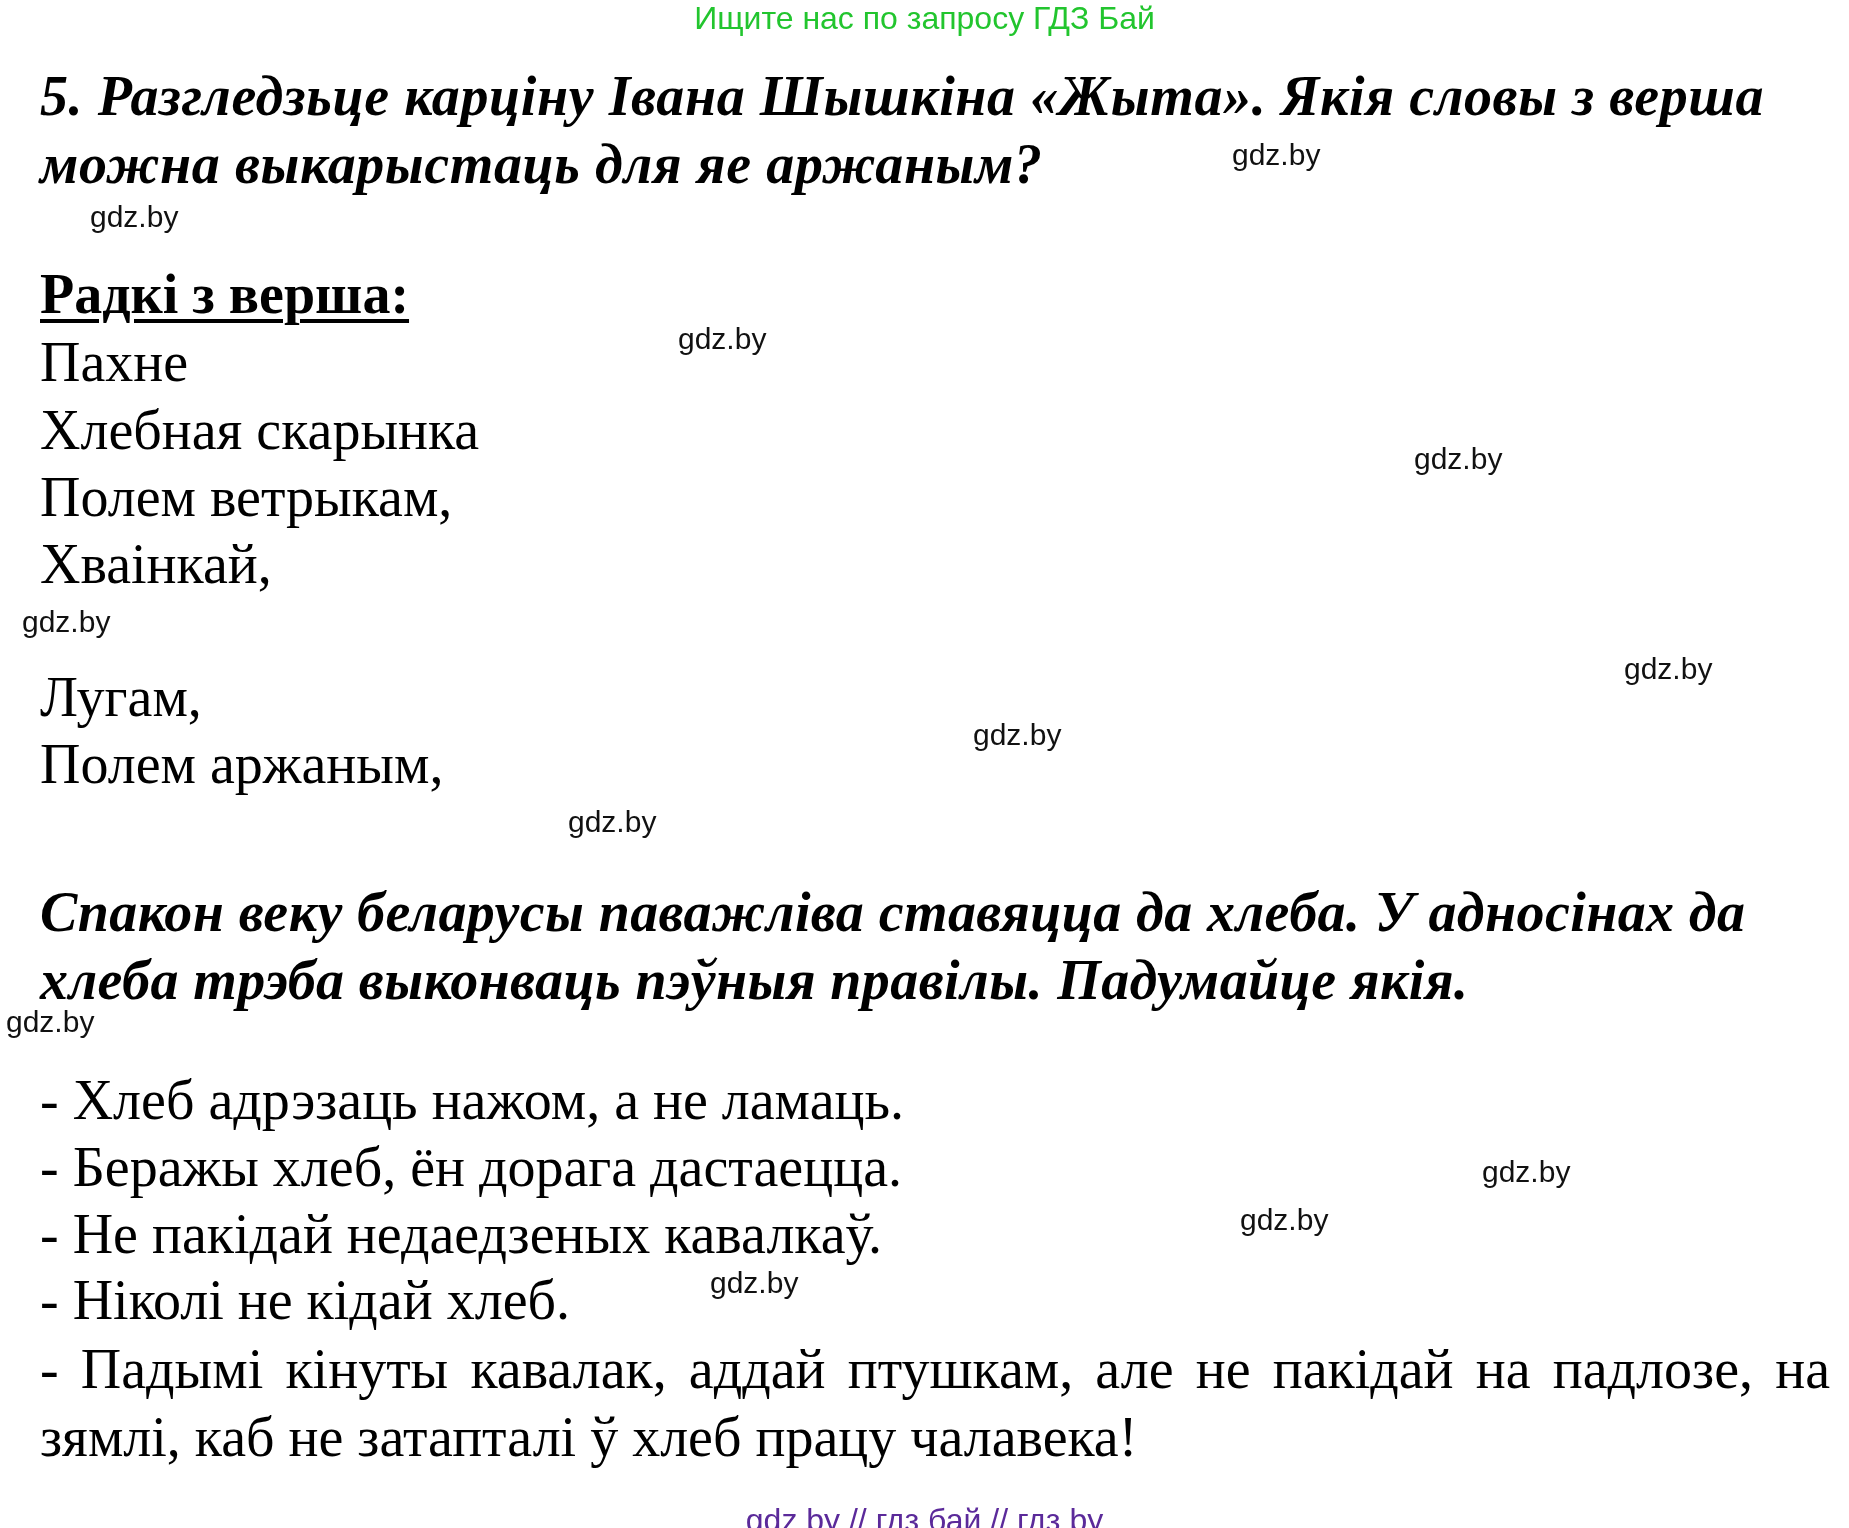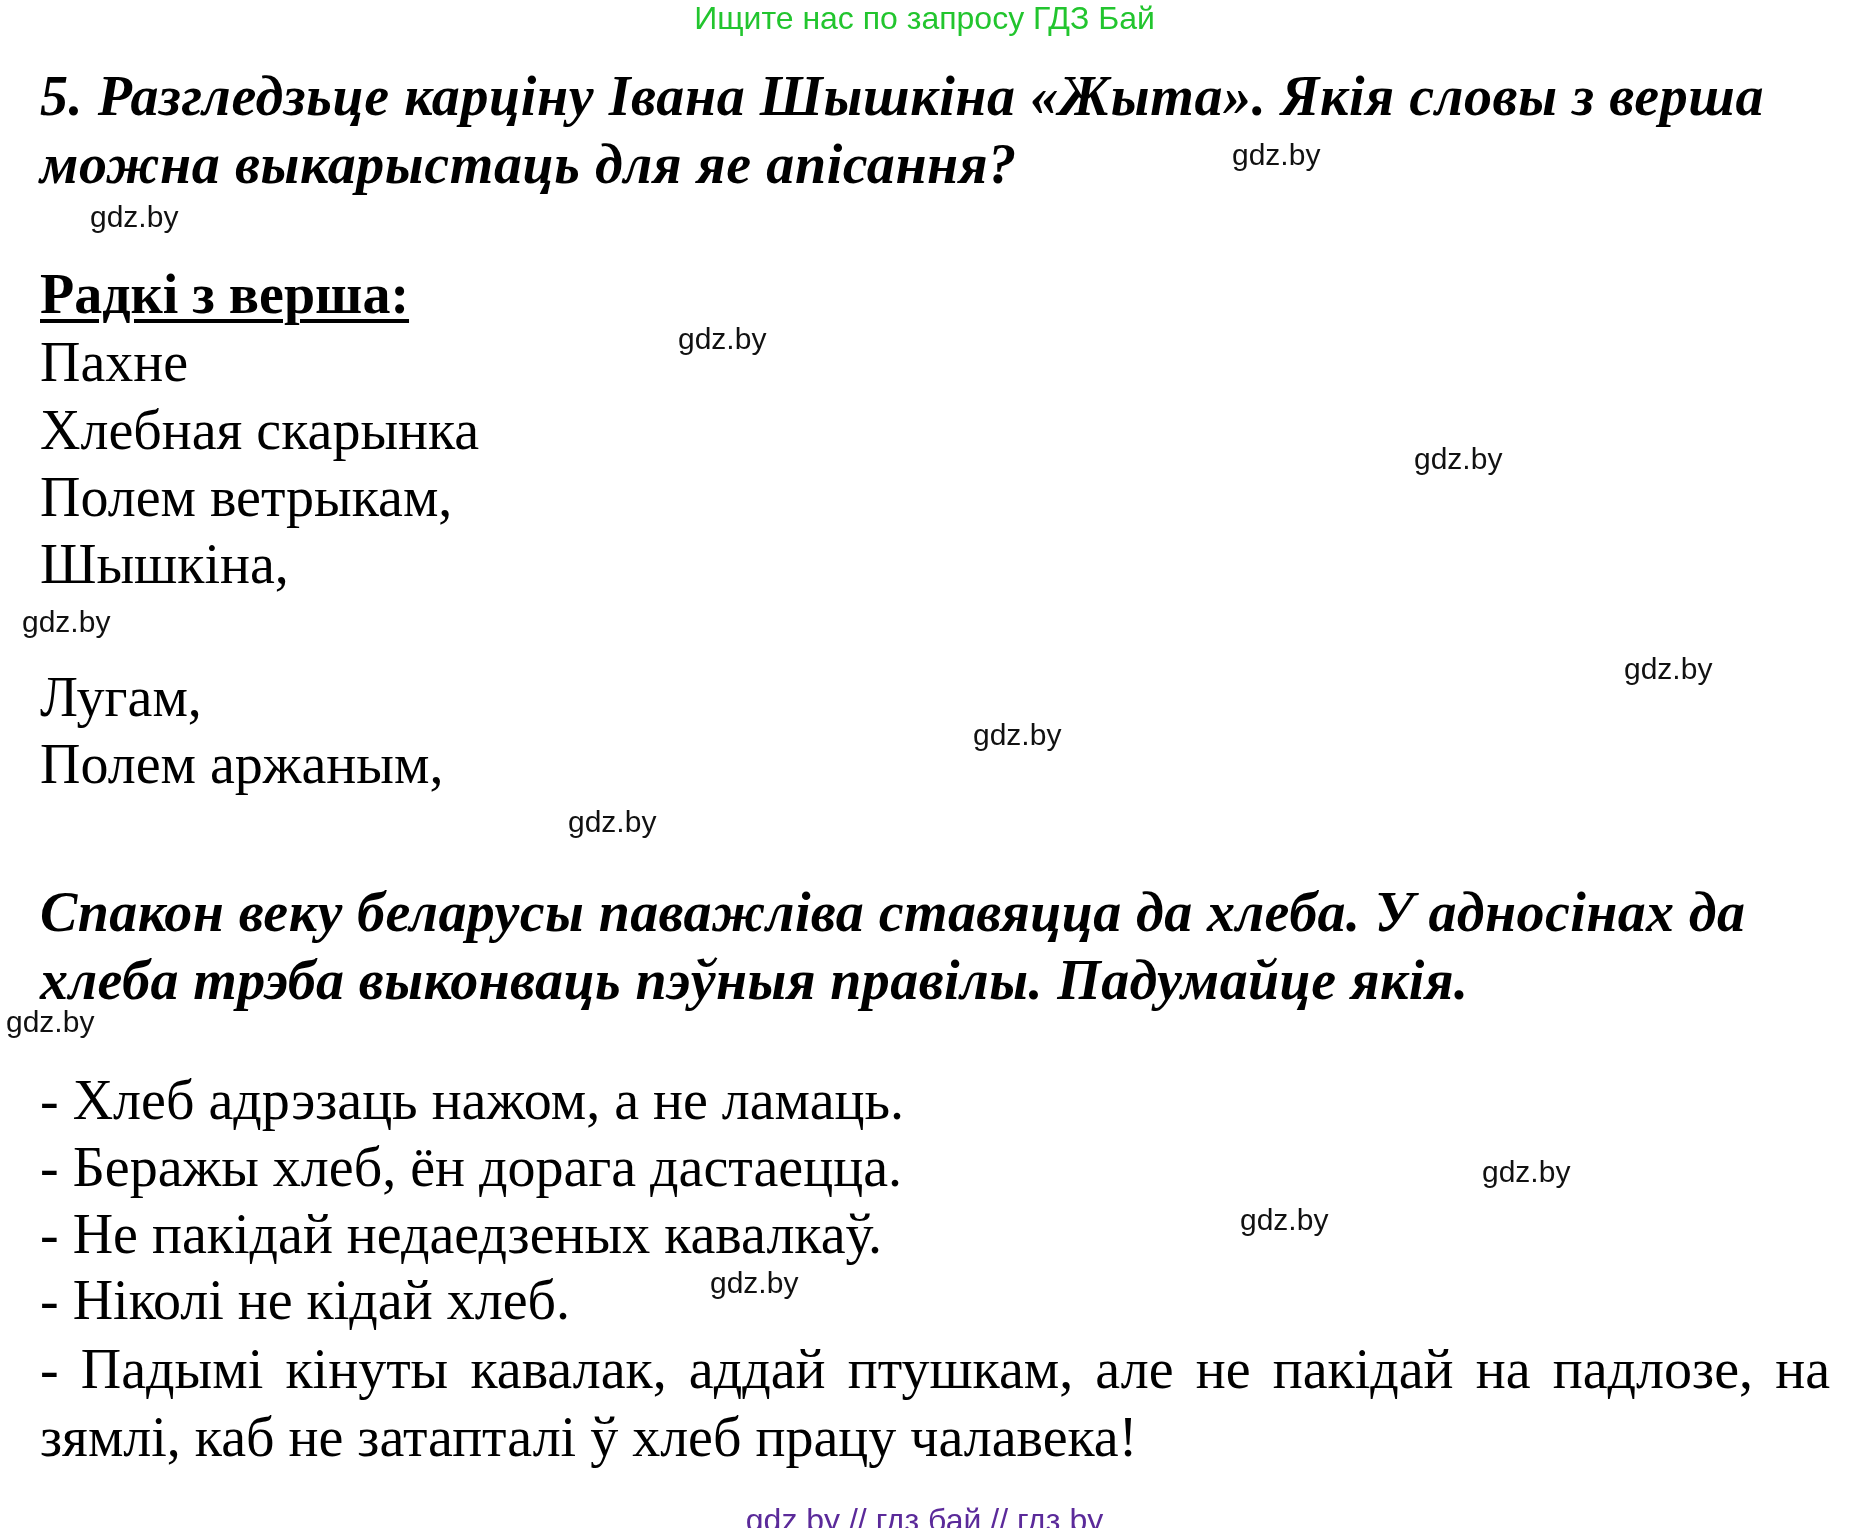--- a/index.html
+++ b/index.html
@@ -46,33 +46,33 @@
     font-family: "Liberation Sans", sans-serif; font-size: 32px; color: #5b2a9a;
   }
 </style>
 </head>
 <body>
 
 <div class="abs header-link">Ищите нас по запросу ГДЗ Бай</div>
 
 <div class="abs task-title">
   <span class="line">5. Разгледзьце карціну Івана Шышкіна «Жыта». Якія словы з верша</span>
-  <span class="line">можна выкарыстаць для яе апісання?</span>
+  <span class="line">можна выкарыстаць для яе аржаным?</span>
 </div>
 
 <div class="abs wm" style="left:1232px; top:138px;">gdz.by</div>
 <div class="abs wm" style="left:90px; top:200px;">gdz.by</div>
 
 <div class="abs section-heading">Радкі з верша:</div>
 <div class="abs wm" style="left:678px; top:322px;">gdz.by</div>
 
 <div class="abs verse-line" style="top:330px;">Пахне</div>
 <div class="abs verse-line" style="top:398px;">Хлебная скарынка</div>
 <div class="abs verse-line" style="top:465px;">Полем ветрыкам,</div>
-<div class="abs verse-line" style="top:532px;">Шышкіна,</div>
+<div class="abs verse-line" style="top:532px;">Хваінкай,</div>
 
 <div class="abs wm" style="left:1414px; top:442px;">gdz.by</div>
 <div class="abs wm" style="left:22px; top:605px;">gdz.by</div>
 <div class="abs wm" style="left:1624px; top:652px;">gdz.by</div>
 
 <div class="abs verse-line" style="top:665px;">Лугам,</div>
 <div class="abs verse-line" style="top:732px;">Полем аржаным,</div>
 
 <div class="abs wm" style="left:973px; top:718px;">gdz.by</div>
 <div class="abs wm" style="left:568px; top:805px;">gdz.by</div>

